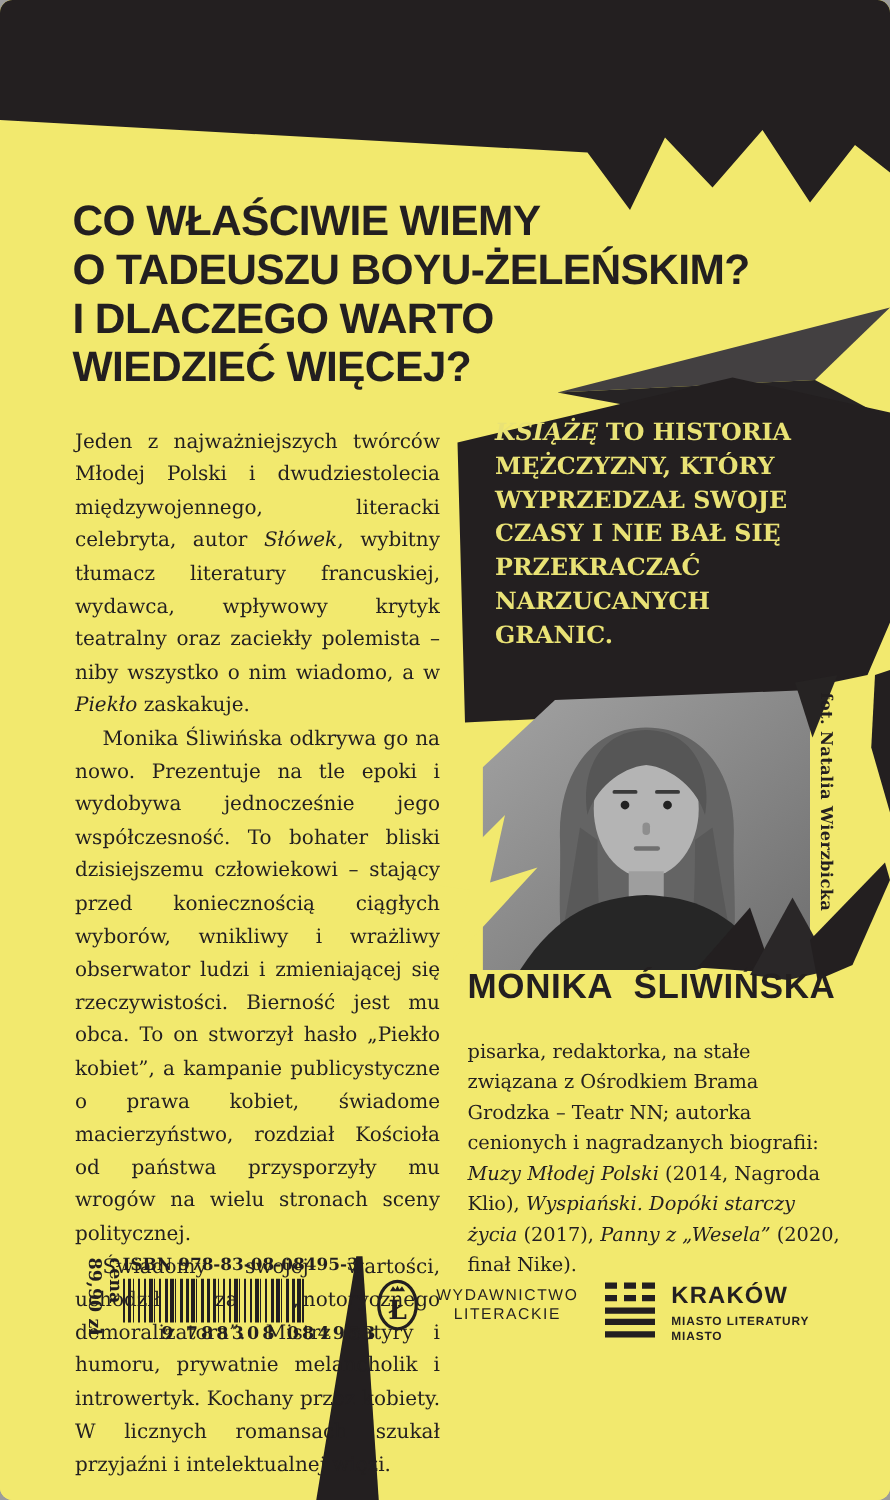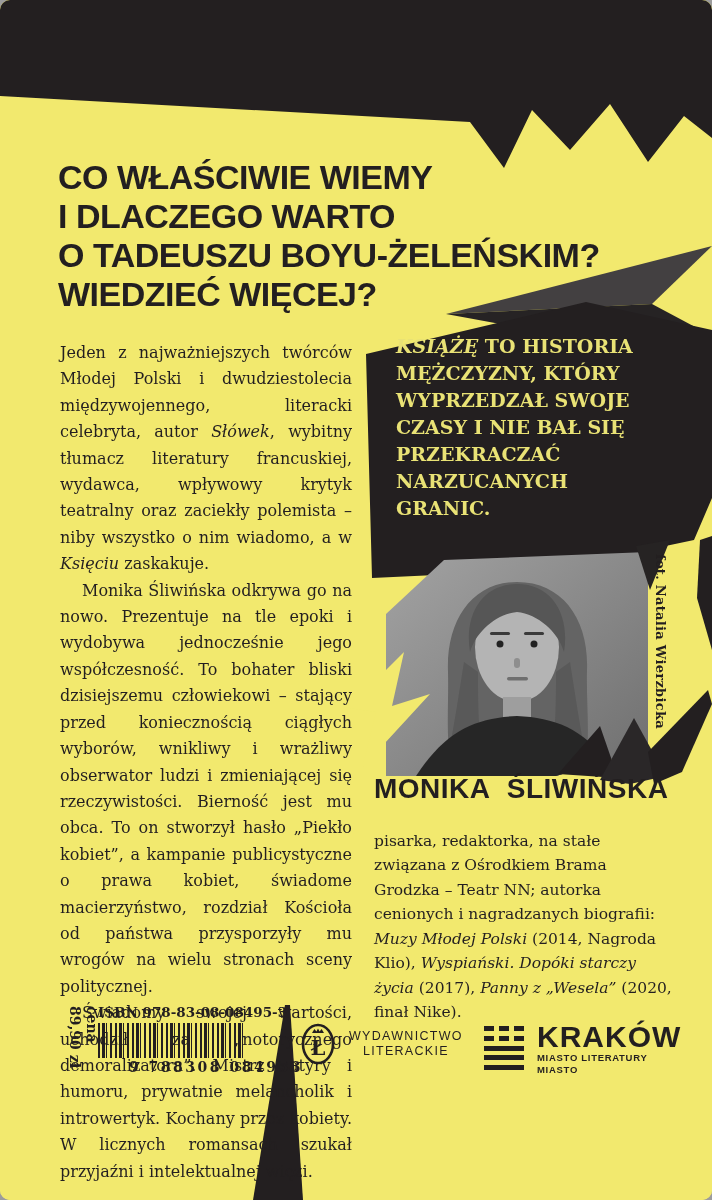--- a/index.html
+++ b/index.html
@@ -77,21 +77,21 @@
 
   .wl-logo{position:absolute;left:300px;top:1022px;display:flex;align-items:center;gap:13px;}
   .wl-text{font-weight:400;font-size:12.5px;letter-spacing:1.3px;line-height:15px;text-align:center;}
   .krakow-logo{position:absolute;left:484px;top:1026px;display:flex;gap:13px;}
   .krk-bars{width:40px;height:44px;display:flex;flex-direction:column;justify-content:space-between;}
   .krk-row{height:5px;background:var(--ink);}
   .krk-row.dashed{
     background:linear-gradient(90deg,var(--ink) 0 10px,transparent 10px 15px,
       var(--ink) 15px 25px,transparent 25px 30px,var(--ink) 30px 40px);
   }
-  .krk-title{font-weight:800;font-size:30px;letter-spacing:1px;line-height:22px;}
+  .krk-title{font-weight:800;font-size:19px;letter-spacing:1px;line-height:22px;}
   .krk-sub{font-weight:700;font-size:9.5px;letter-spacing:0.7px;line-height:12px;margin-top:4px;}
 </style>
 </head>
 <body>
 
 <div class="cover">
 
   <svg class="bg-svg" viewBox="0 0 712 1200" aria-hidden="true">
     <defs>
       <linearGradient id="phBg" x1="0" y1="0" x2="1" y2="1">
@@ -135,27 +135,27 @@
     <polygon fill="#2a2728" points="600,780 634,718 666,776 630,784"></polygon>
     <polygon fill="#231f20" points="648,752 708,690 712,704 682,772 654,784"></polygon>
     <polygon fill="#262323" points="636,546 670,540 650,590"></polygon>
     <polygon fill="#231f20" points="700,540 712,536 712,650 697,598"></polygon>
 
     <polygon fill="#231f20" points="285,1005 290,1005 303,1200 253,1200"></polygon>
   </svg>
 
   <div class="headline">
     <div>CO WŁAŚCIWIE WIEMY</div>
+    <div>O TADEUSZU BOYU-ŻELEŃSKIM?</div>
     <div>I DLACZEGO WARTO</div>
-    <div>O TADEUSZU BOYU-ŻELEŃSKIM?</div>
     <div>WIEDZIEĆ WIĘCEJ?</div>
   </div>
 
   <div class="body-col">
-    <p><span>Jeden z najważniejszych twórców Młodej Polski i dwudziestolecia międzywojennego, literacki celebryta, autor </span><i>Słówek</i><span>, wybitny tłumacz literatury francuskiej, wydawca, wpływowy krytyk teatralny oraz zaciekły polemista – niby wszystko o nim wiadomo, a w </span><i>Księciu</i><span> zaskakuje.</span></p>
+    <p><span>Jeden z najważniejszych twórców Młodej Polski i dwudziestolecia międzywojennego, literacki celebryta, autor </span><i>Słówek</i><span>, wybitny tłumacz literatury francuskiej, wydawca, wpływowy krytyk teatralny oraz zaciekły polemista – niby wszystko o nim wiadomo, a w </span><i>Piekło</i><span> zaskakuje.</span></p>
     <p class="indent"><span>Monika Śliwińska odkrywa go na nowo. Prezentuje na tle epoki i wydobywa jednocześnie jego współczesność. To bohater bliski dzisiejszemu człowiekowi – stający przed koniecznością ciągłych wyborów, wnikliwy i wrażliwy obserwator ludzi i zmieniającej się rzeczywistości. Bierność jest mu obca. To on stworzył hasło „Piekło kobiet”, a kampanie publicystyczne o prawa kobiet, świadome macierzyństwo, rozdział Kościoła od państwa przysporzyły mu wrogów na wielu stronach sceny politycznej.</span></p>
     <p class="indent"><span>Świadomy swojej wartości, uchodził za „notorycznego demoralizatora”. Mistrz satyry i humoru, prywatnie melancholik i introwertyk. Kochany przez kobiety. W licznych romansach szukał przyjaźni i intelektualnej więzi.</span></p>
   </div>
 
   <div class="quote"><i>KSIĄŻĘ</i><span> TO HISTORIA MĘŻCZYZNY, KTÓRY WYPRZEDZAŁ SWOJE CZASY I NIE BAŁ SIĘ PRZEKRACZAĆ NARZUCANYCH GRANIC.</span></div>
 
   <div class="photo-credit">fot. Natalia Wierzbicka</div>
 
   <div class="author-name">MONIKA ŚLIWIŃSKA</div>
   <p class="author-bio"><span>pisarka, redaktorka, na stałe związana z Ośrodkiem Brama Grodzka – Teatr NN; autorka cenionych i nagradzanych biografii: </span><i>Muzy Młodej Polski</i><span> (2014, Nagroda Klio), </span><i>Wyspiański. Dopóki starczy życia</i><span> (2017), </span><i>Panny z „Wesela”</i><span> (2020, finał Nike).</span></p>

